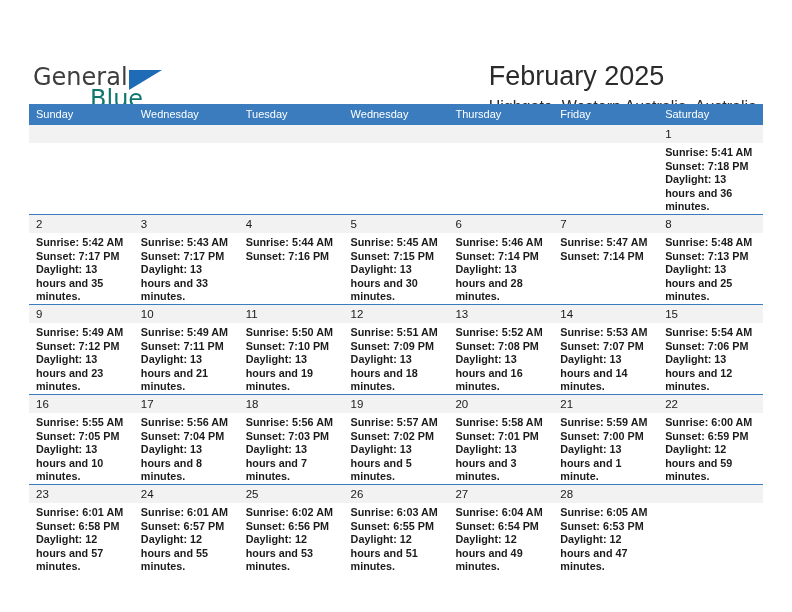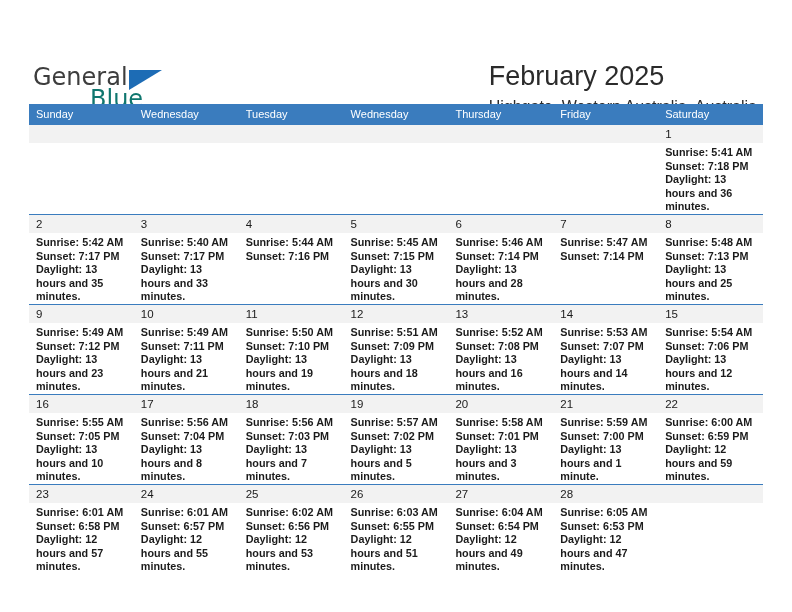--- a/index.html
+++ b/index.html
@@ -223,21 +223,21 @@
             <div class="daynum">7</div>
             <div class="daynum">8</div>
           </div>
           <div class="week-body">
             <div class="daycell">
               <div class="dayline">Sunrise: 5:42 AM</div>
               <div class="dayline">Sunset: 7:17 PM</div>
               <div class="dayline wrap">Daylight: 13 hours and 35 minutes.</div>
             </div>
             <div class="daycell">
-              <div class="dayline">Sunrise: 5:40 AM</div>
+              <div class="dayline">Sunrise: 5:43 AM</div>
               <div class="dayline">Sunset: 7:17 PM</div>
               <div class="dayline wrap">Daylight: 13 hours and 33 minutes.</div>
             </div>
             <div class="daycell">
               <div class="dayline">Sunrise: 5:44 AM</div>
               <div class="dayline">Sunset: 7:16 PM</div>
             </div>
             <div class="daycell">
               <div class="dayline">Sunrise: 5:45 AM</div>
               <div class="dayline">Sunset: 7:15 PM</div>

